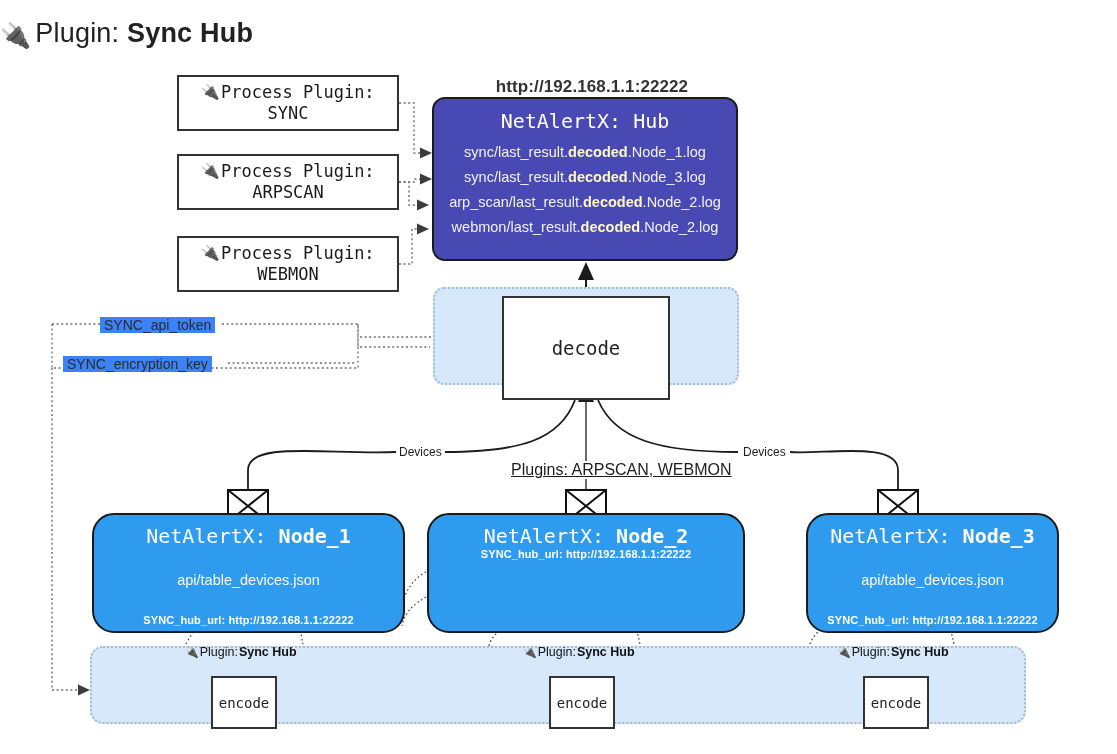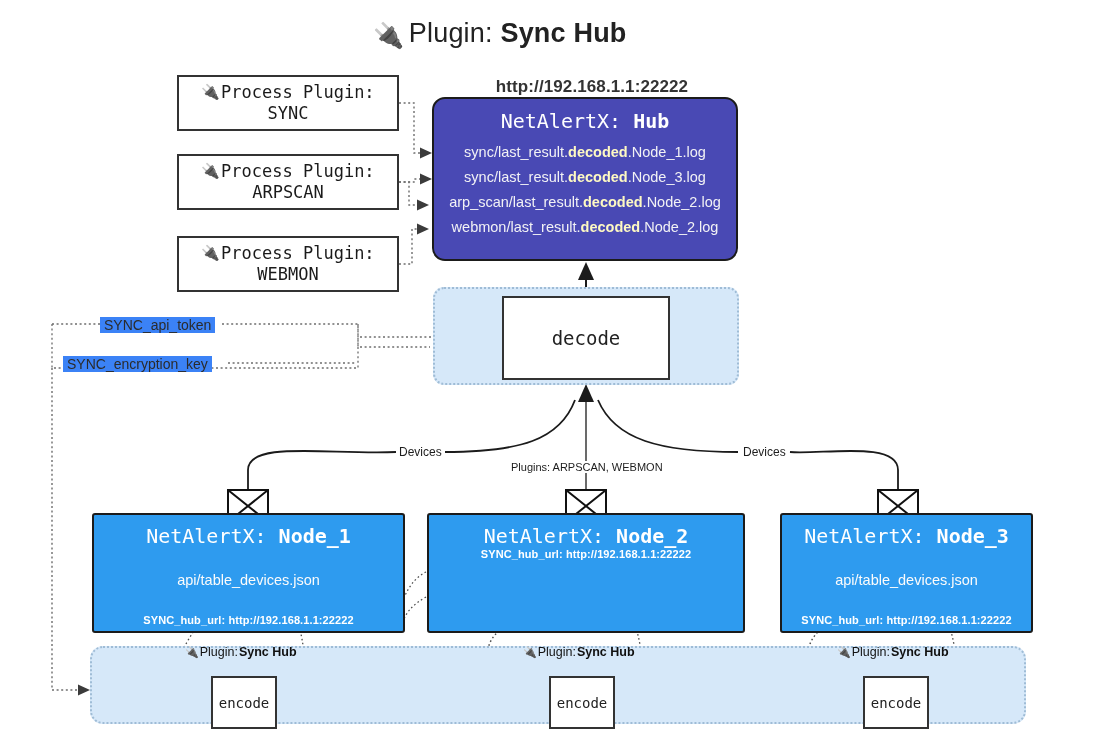--- a/index.html
+++ b/index.html
@@ -10,21 +10,21 @@
     position:relative;
     overflow:hidden;
     color:#1a1a1a;
   }
   #canvas{position:absolute;inset:0;}
   svg.edges{position:absolute;left:0;top:0;width:1117px;height:754px;pointer-events:none;}
 
   
   .page-title{
     position:absolute;left:0;top:18px;width:1000px;
-    text-align:center;font-size:27px;color:#222;
+    font-size:27px;color:#222;
     letter-spacing:0.2px;
   }
   .page-title .pl{font-size:25px;margin-right:4px;display:inline-block;transform:translateY(2px);}
   .page-title .strong{font-weight:bold;}
 
   
   .proc-box{
     position:absolute;
     width:222px;height:56px;
     background:#ffffff;
@@ -53,35 +53,35 @@
     position:absolute;left:432px;top:97px;width:306px;height:164px;
     background:#4949b4;border:2px solid #1b1b1b;border-radius:13px;
     box-sizing:border-box;color:#ffffff;
     display:flex;flex-direction:column;align-items:center;
     padding-top:10px;
   }
   .hub .hub-title{
     font-family:"DejaVu Sans Mono","Liberation Mono",monospace;
     font-size:20px;white-space:nowrap;margin-bottom:7px;
   }
-  .hub .hub-title b{font-weight:bold;}
+  .hub .hub-title b{font-weight:normal;}
   .hub .logline{
     font-size:14.5px;white-space:nowrap;line-height:1.72;
     color:#f2f2f5;
   }
   .hub .logline b{font-weight:bold;color:#fef9c3;}
 
   
   .decode-wrap{
     position:absolute;left:433px;top:287px;width:306px;height:98px;
     background:#d6e8f9;border:2px dotted #9fbcd6;border-radius:11px;
     box-sizing:border-box;
   }
   .decode-box{
-    position:absolute;left:502px;top:296px;width:168px;height:84px;
+    position:absolute;left:502px;top:296px;width:168px;height:104px;
     background:#ffffff;border:2px solid #333;box-sizing:border-box;
     display:flex;align-items:center;justify-content:center;
     font-family:"DejaVu Sans Mono","Liberation Mono",monospace;
     font-size:19px;color:#222;
   }
 
   
   .keylabel{
     position:absolute;font-size:14px;color:#2b2b2b;background:#3b82f6;
     padding:0 4px;white-space:nowrap;
@@ -89,47 +89,47 @@
   #k-token{left:100px;top:317px;}
   #k-enc{left:63px;top:356px;}
 
   
   .edgelabel{
     position:absolute;font-size:12px;color:#1d1d1d;background:#ffffff;
     padding:0 3px;white-space:nowrap;
   }
   #lab-dev-l{left:396px;top:445px;}
   #lab-dev-r{left:740px;top:445px;}
-  #lab-plugins{left:508px;top:461px;font-size:11px;}
+  #lab-plugins{left:508px;top:461px;font-size:16px;text-decoration:underline;}
 
   
   .node{
     position:absolute;height:120px;
-    background:#2e9bef;border:2.5px solid #1b1b1b;border-radius:3px;
+    background:#2e9bef;border:2.5px solid #1b1b1b;border-radius:22px;
     box-sizing:border-box;color:#ffffff;
     display:flex;flex-direction:column;align-items:center;
     padding-top:9px;
   }
   .node .n-title{
     font-family:"DejaVu Sans Mono","Liberation Mono",monospace;
     font-size:20px;white-space:nowrap;
   }
   .node .n-title b{font-weight:bold;}
   .node .n-lines{
     flex:1;display:flex;flex-direction:column;justify-content:center;
     align-items:center;width:100%;
   }
   .node .n-line{font-size:14.5px;white-space:nowrap;line-height:1.62;color:#fbfbfb;}
   .node .n-url{
     font-size:11px;font-weight:bold;white-space:nowrap;color:#ffffff;
     margin-bottom:5px;letter-spacing:0.1px;
   }
   #node1{left:92px;top:513px;width:313px;}
   #node2{left:427px;top:513px;width:318px;}
-  #node3{left:780px;top:513px;width:253px;}
+  #node3{left:806px;top:513px;width:253px;}
 
   
   .envelope{position:absolute;width:44px;height:36px;}
 
   
   .bottom-wrap{
     position:absolute;left:90px;top:646px;width:936px;height:78px;
     background:#d6e8f9;border:2px dotted #9fbcd6;border-radius:13px;
     box-sizing:border-box;
   }

